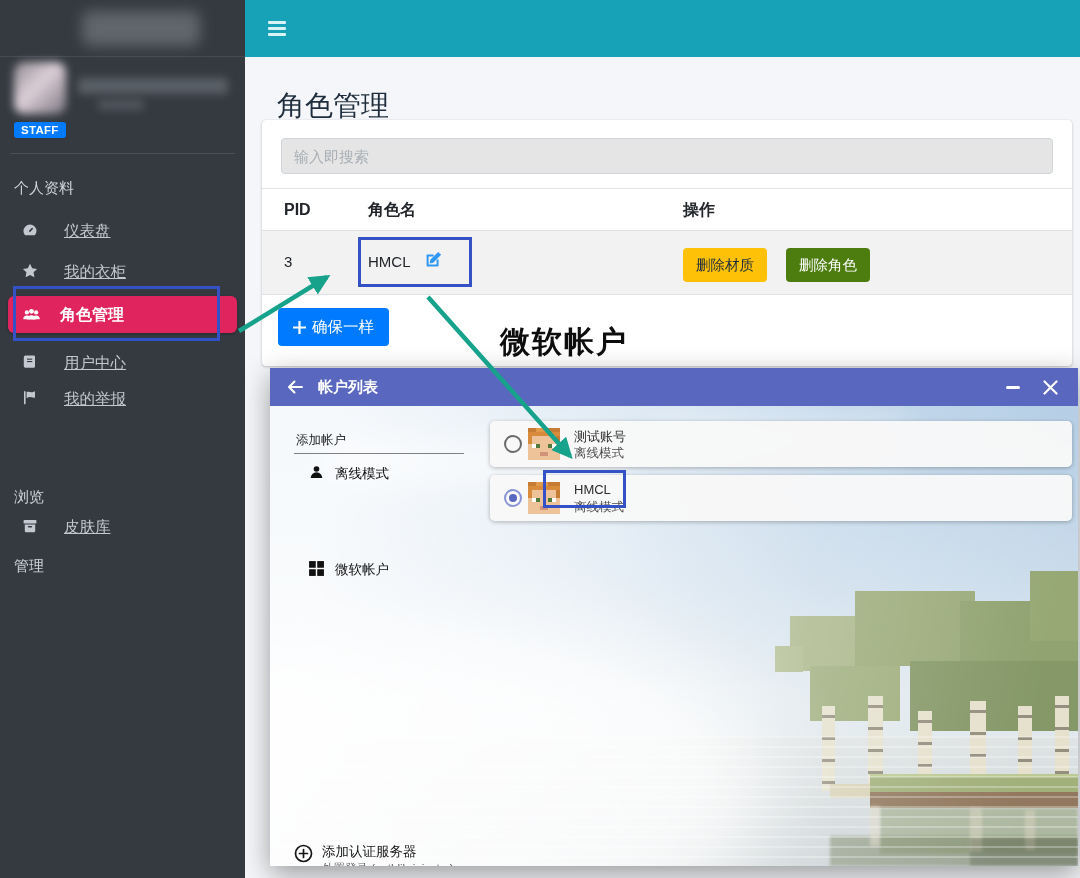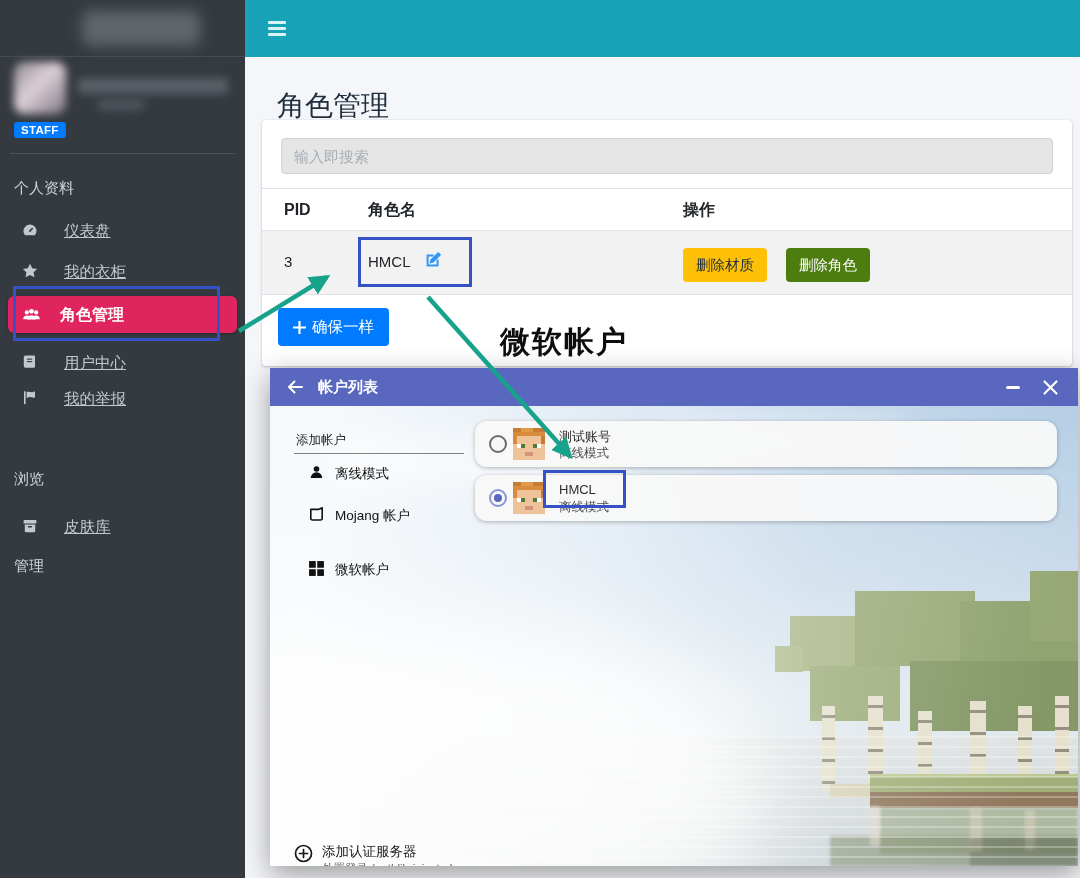--- a/index.html
+++ b/index.html
@@ -78,21 +78,21 @@
   .wash{left:0;top:0;width:808px;height:460px;
     background:linear-gradient(100deg,rgba(255,255,255,.88) 8%,rgba(255,255,255,.6) 40%,rgba(255,255,255,.25) 65%,rgba(255,255,255,.06) 92%);}
   .haze{left:-150px;top:220px;width:650px;height:330px;background:rgba(255,255,255,.75);border-radius:50%;filter:blur(40px);}
 
   .panel-label{position:absolute;left:26px;top:26px;font-size:12.5px;color:#222;z-index:3;}
   .panel-line{position:absolute;left:24px;top:47px;width:170px;height:1px;background:#818181;z-index:3;}
   .method{position:absolute;left:0;width:200px;height:26px;cursor:pointer;z-index:3;}
   .method .ic{position:absolute;left:38px;top:2px;width:17px;height:17px;}
   .method .lbl{position:absolute;left:65px;top:3px;font-size:13.5px;color:#111;}
 
-  .acct-card{position:absolute;left:205px;width:582px;height:46px;background:rgba(248,248,248,.96);border-radius:12px;
+  .acct-card{position:absolute;left:220px;width:582px;height:46px;background:rgba(248,248,248,.96);border-radius:5px;
     box-shadow:0 1px 4px rgba(0,0,0,.28);z-index:3;cursor:pointer;padding-left:24px;}
   .radio{position:absolute;left:14px;top:14px;width:18px;height:18px;border-radius:50%;border:2px solid #6b6b6b;}
   .radio.sel{border-color:#8a94d8;}
   .radio.sel::after{content:"";position:absolute;left:3px;top:3px;width:8px;height:8px;border-radius:50%;background:#5a68c2;}
   .acct-avatar{position:absolute;left:38px;top:7px;width:32px;height:32px;}
   .acct-name{position:absolute;left:84px;top:7px;font-size:13px;color:#2e2e2e;}
   .acct-type{position:absolute;left:84px;top:24px;font-size:12.5px;color:#4c4c4c;}
 
   .auth-footer{position:absolute;left:0;top:430px;width:808px;height:68px;z-index:3;}
   .auth-plus{position:absolute;left:24px;top:8px;width:19px;height:19px;cursor:pointer;}
@@ -158,21 +158,21 @@
       <svg class="ic" viewBox="0 0 18 18">
         <g fill="#c2c7d0">
           <rect x="3" y="2" width="1.6" height="13.4" rx=".8"></rect>
           <path d="M5.6 3c2.2-1 4.2.9 6.4.1 1.2-.4 2-.8 2-.8v6.2c-2.2.8-4.2-1-6.4-.2-1.2.5-2 .9-2 .9z"></path>
         </g>
       </svg>
       <span class="lbl">我的举报</span>
     </div>
 
 
-    <div class="side-section" style="top:470px">浏览</div>
+    <div class="side-section" style="top:488px">浏览</div>
 
     <div class="nav-item" style="top:512px">
       <svg class="ic" viewBox="0 0 18 18">
         <g fill="#c2c7d0">
           <rect x="2.6" y="3" width="12.8" height="3.6" rx=".7"></rect>
           <path d="M3.8 7.6h10.4V14a1.2 1.2 0 0 1-1.2 1.2H5A1.2 1.2 0 0 1 3.8 14z"></path>
         </g>
         <rect x="6.8" y="9" width="4.4" height="1.4" rx=".7" fill="#343a40"></rect>
       </svg>
       <span class="lbl">皮肤库</span>
@@ -274,26 +274,20 @@
       <div class="panel-line"></div>
 
       <div class="method" style="top:56px">
         <svg class="ic" viewBox="0 0 17 17">
           <g fill="#111">
               <circle cx="8.5" cy="5" r="2.8"></circle>
               <path d="M2.7 14a5.8 5.8 0 0 1 11.6 0z"></path>
             </g>
         </svg>
         <span class="lbl">离线模式</span>
-      </div>
-      <div class="method" style="top:98px">
-        <svg class="ic" viewBox="0 0 17 17">
-          <path d="M2.8 3.4h7.6l3.8-1.6v10.6a1.6 1.6 0 0 1-1.6 1.6H4.4a1.6 1.6 0 0 1-1.6-1.6z" fill="none" stroke="#111" stroke-width="1.6" stroke-linejoin="round"></path>
-        </svg>
-        <span class="lbl">Mojang 帐户</span>
       </div>
       <div class="method" style="top:152px">
         <svg class="ic" viewBox="0 0 16 16">
           <g fill="#111">
             <rect x="1" y="1" width="6.3" height="6.3"></rect>
               <rect x="8.7" y="1" width="6.3" height="6.3"></rect>
             <rect x="1" y="8.7" width="6.3" height="6.3"></rect>
               <rect x="8.7" y="8.7" width="6.3" height="6.3"></rect>
           </g>
         </svg>

